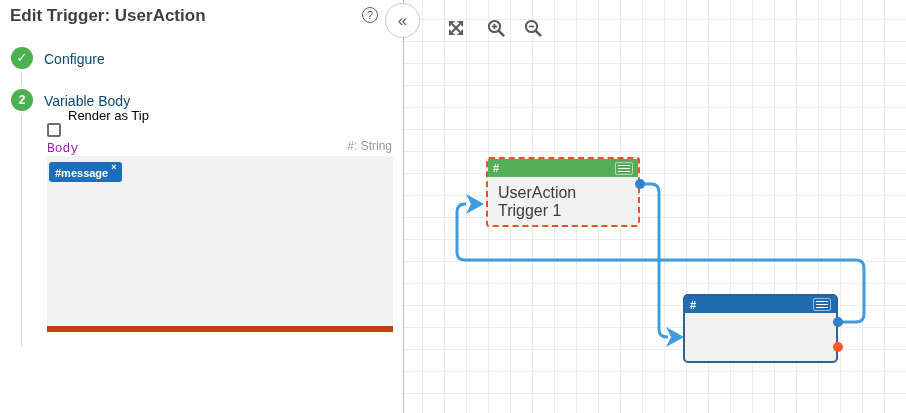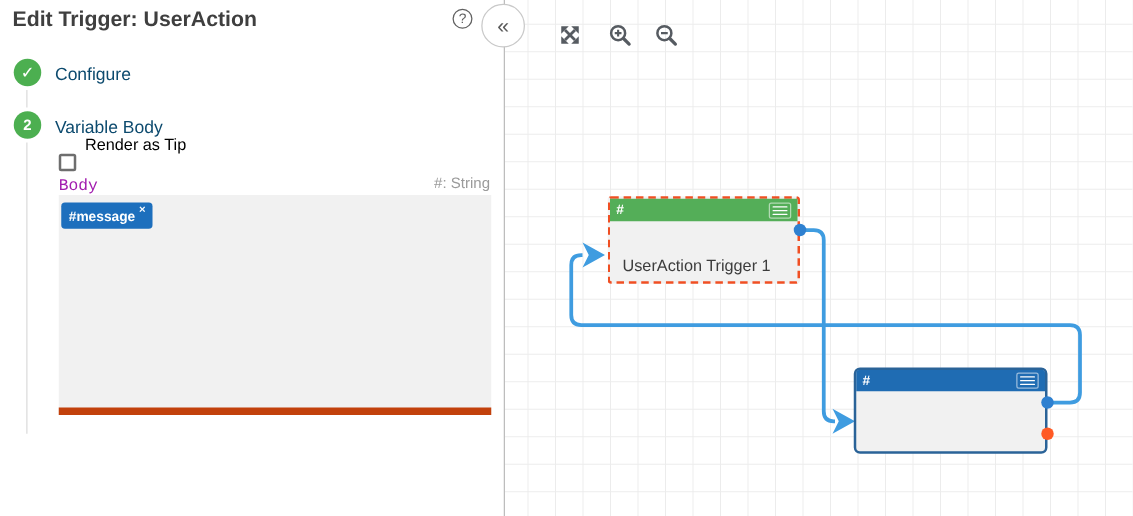--- a/index.html
+++ b/index.html
@@ -47,21 +47,21 @@
   .tool { position:absolute; top:19px; width:20px; height:20px; background:transparent; border:none;
           padding:0; cursor:pointer; z-index:5; }
   .edges { position:absolute; left:0; top:0; z-index:2; }
 
   .node { position:absolute; z-index:3; background:#f1f1f1; cursor:move; }
   .node-header { display:flex; align-items:center; justify-content:space-between; padding:0 5px; }
   .hash { color:#fff; font-size:11px; font-weight:bold; }
   .menu-btn { width:18px; height:13px; border:1px solid rgba(255,255,255,0.55); border-radius:2px;
               display:flex; flex-direction:column; justify-content:center; gap:2px; padding:2px 2px; cursor:pointer; }
   .menu-btn span { height:2px; background:#fff; border-radius:1px; }
-  .node-label { padding:28px 10px 0 10px; font-size:13px; color:#3c3c3c; }
+  .node-label { padding:7px 10px 0 10px; font-size:16px; color:#3c3c3c; }
 
   .node-trigger { left:82px; top:157px; width:154px; height:70px; border:2px dashed #f04f23; border-radius:3px; }
   .node-trigger .node-header { height:18px; background:#54ae58; }
   .node-setvar { left:279px; top:294px; width:155px; height:69px; border:2px solid #2a6398; border-radius:5px; }
   .node-setvar .node-header { height:17px; background:#1f6cb3; border-radius:2px 2px 0 0; }
 
   .port { position:absolute; width:10px; height:10px; border-radius:50%; z-index:4; cursor:crosshair; }
   .port-blue { background:#2e80d0; }
   .port-orange { background:#ff5a25; }
 </style>

